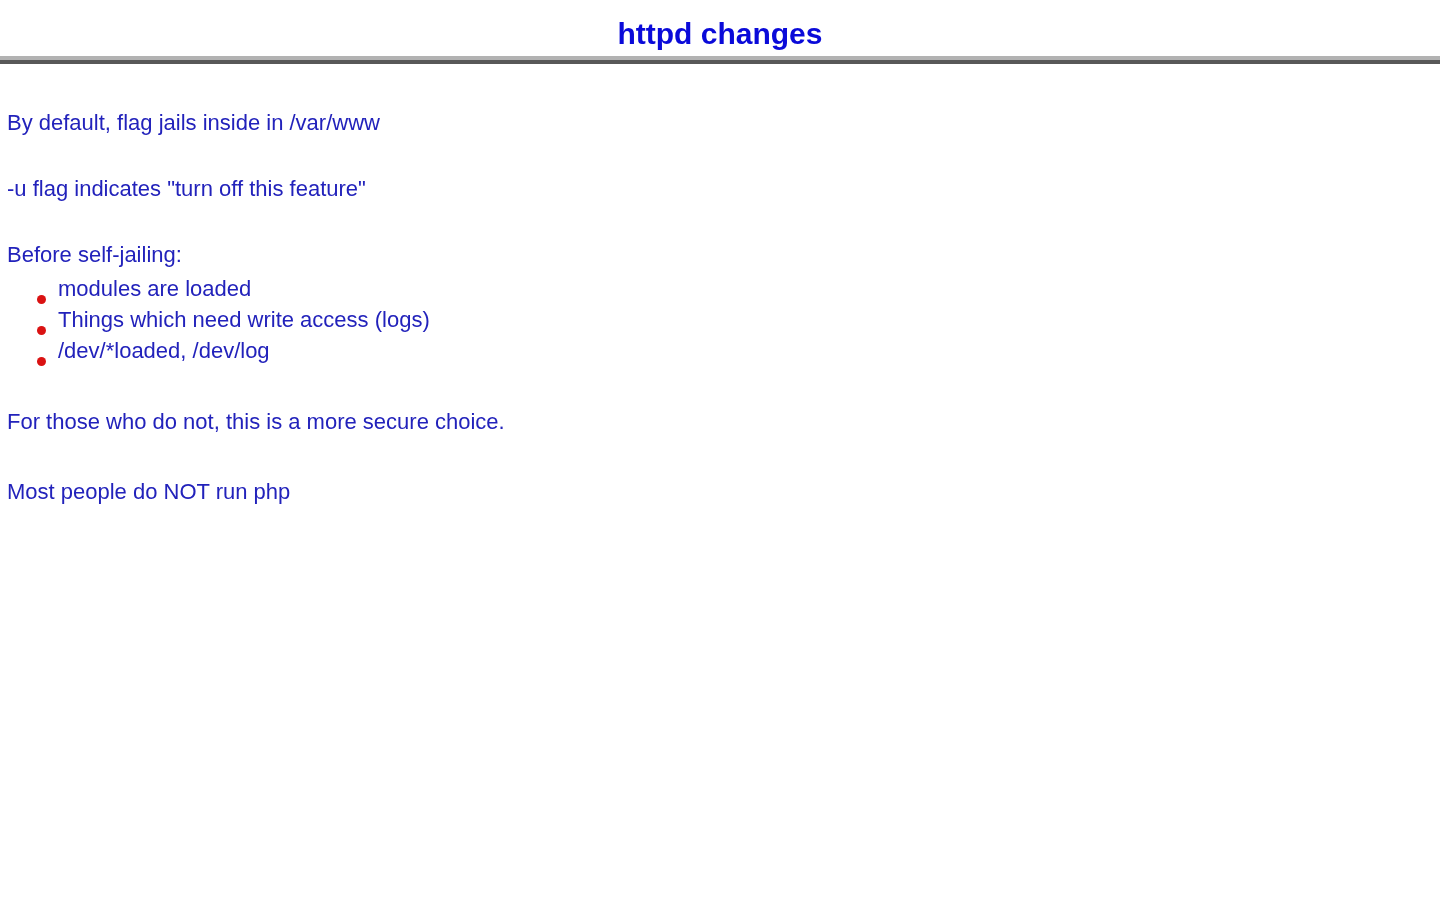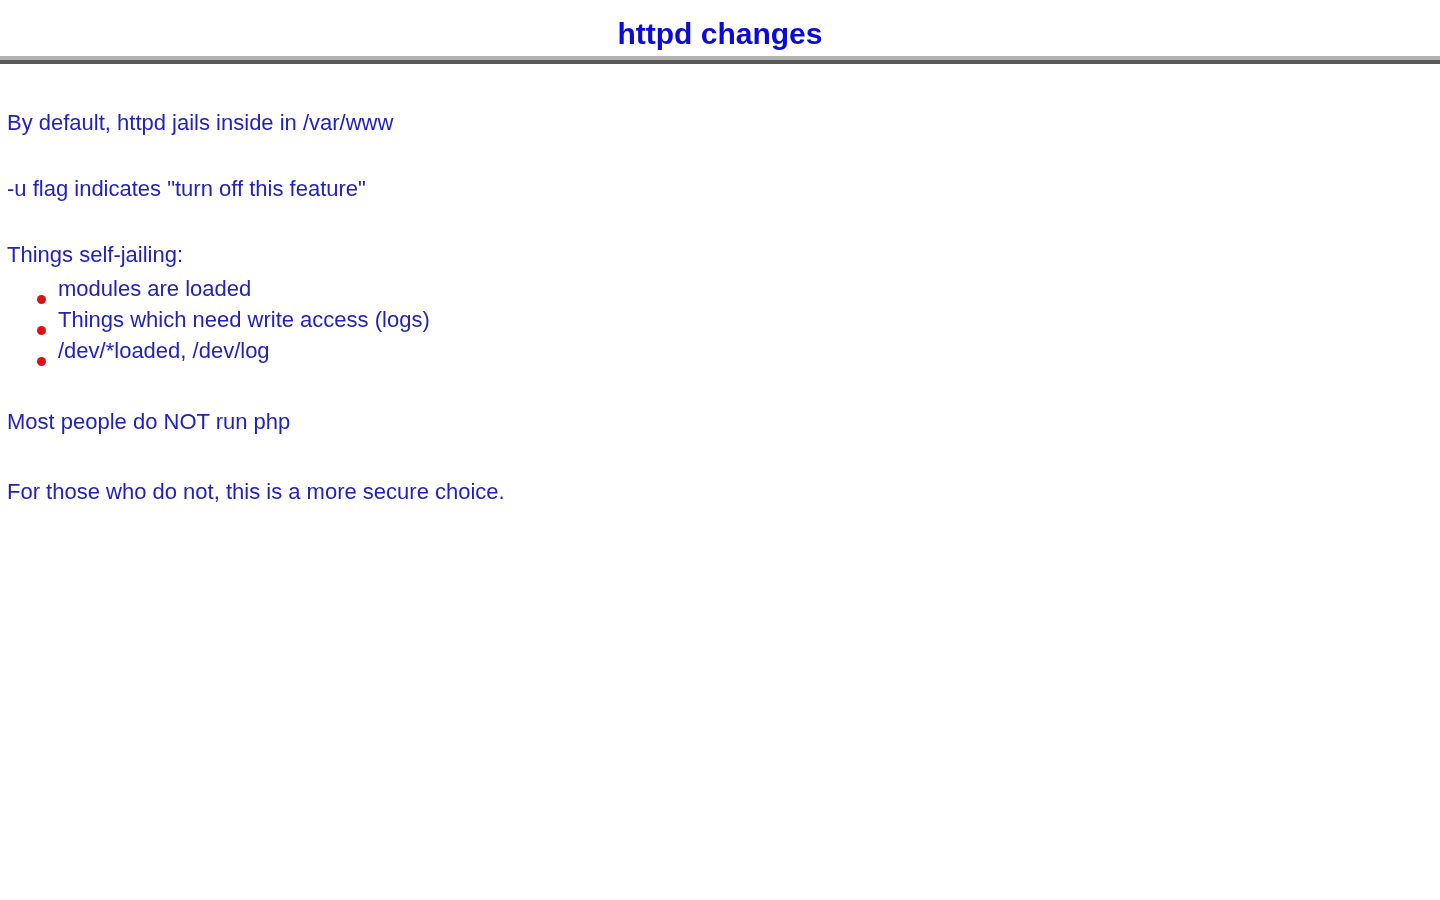--- a/index.html
+++ b/index.html
@@ -69,41 +69,41 @@
 <body>
 
 <div class="slide">
 
   <h1 class="title">httpd changes</h1>
 
   <div class="rule"></div>
 
   <div class="content">
 
-    <p class="p-first">By default, httpd jails inside in /var/www</p>
+    <p class="p-first">By default, flag jails inside in /var/www</p>
 
     <p class="p-gap">-u flag indicates "turn off this feature"</p>
 
-    <p class="p-gap">Things self-jailing:</p>
+    <p class="p-gap">Before self-jailing:</p>
 
     <ul class="bullets">
       <li>
         <span class="bullet-dot"></span>
         <span>modules are loaded</span>
       </li>
       <li>
         <span class="bullet-dot"></span>
         <span>Things which need write access (logs)</span>
       </li>
       <li>
         <span class="bullet-dot"></span>
         <span>/dev/*loaded, /dev/log</span>
       </li>
     </ul>
 
 
 
+    <p class="p-gap-xl">For those who do not, this is a more secure choice.</p>
+
     <p class="p-gap-xl">Most people do NOT run php</p>
-
-    <p class="p-gap-xl">For those who do not, this is a more secure choice.</p>
 
   </div>
 </div>
 
 </body></html>

